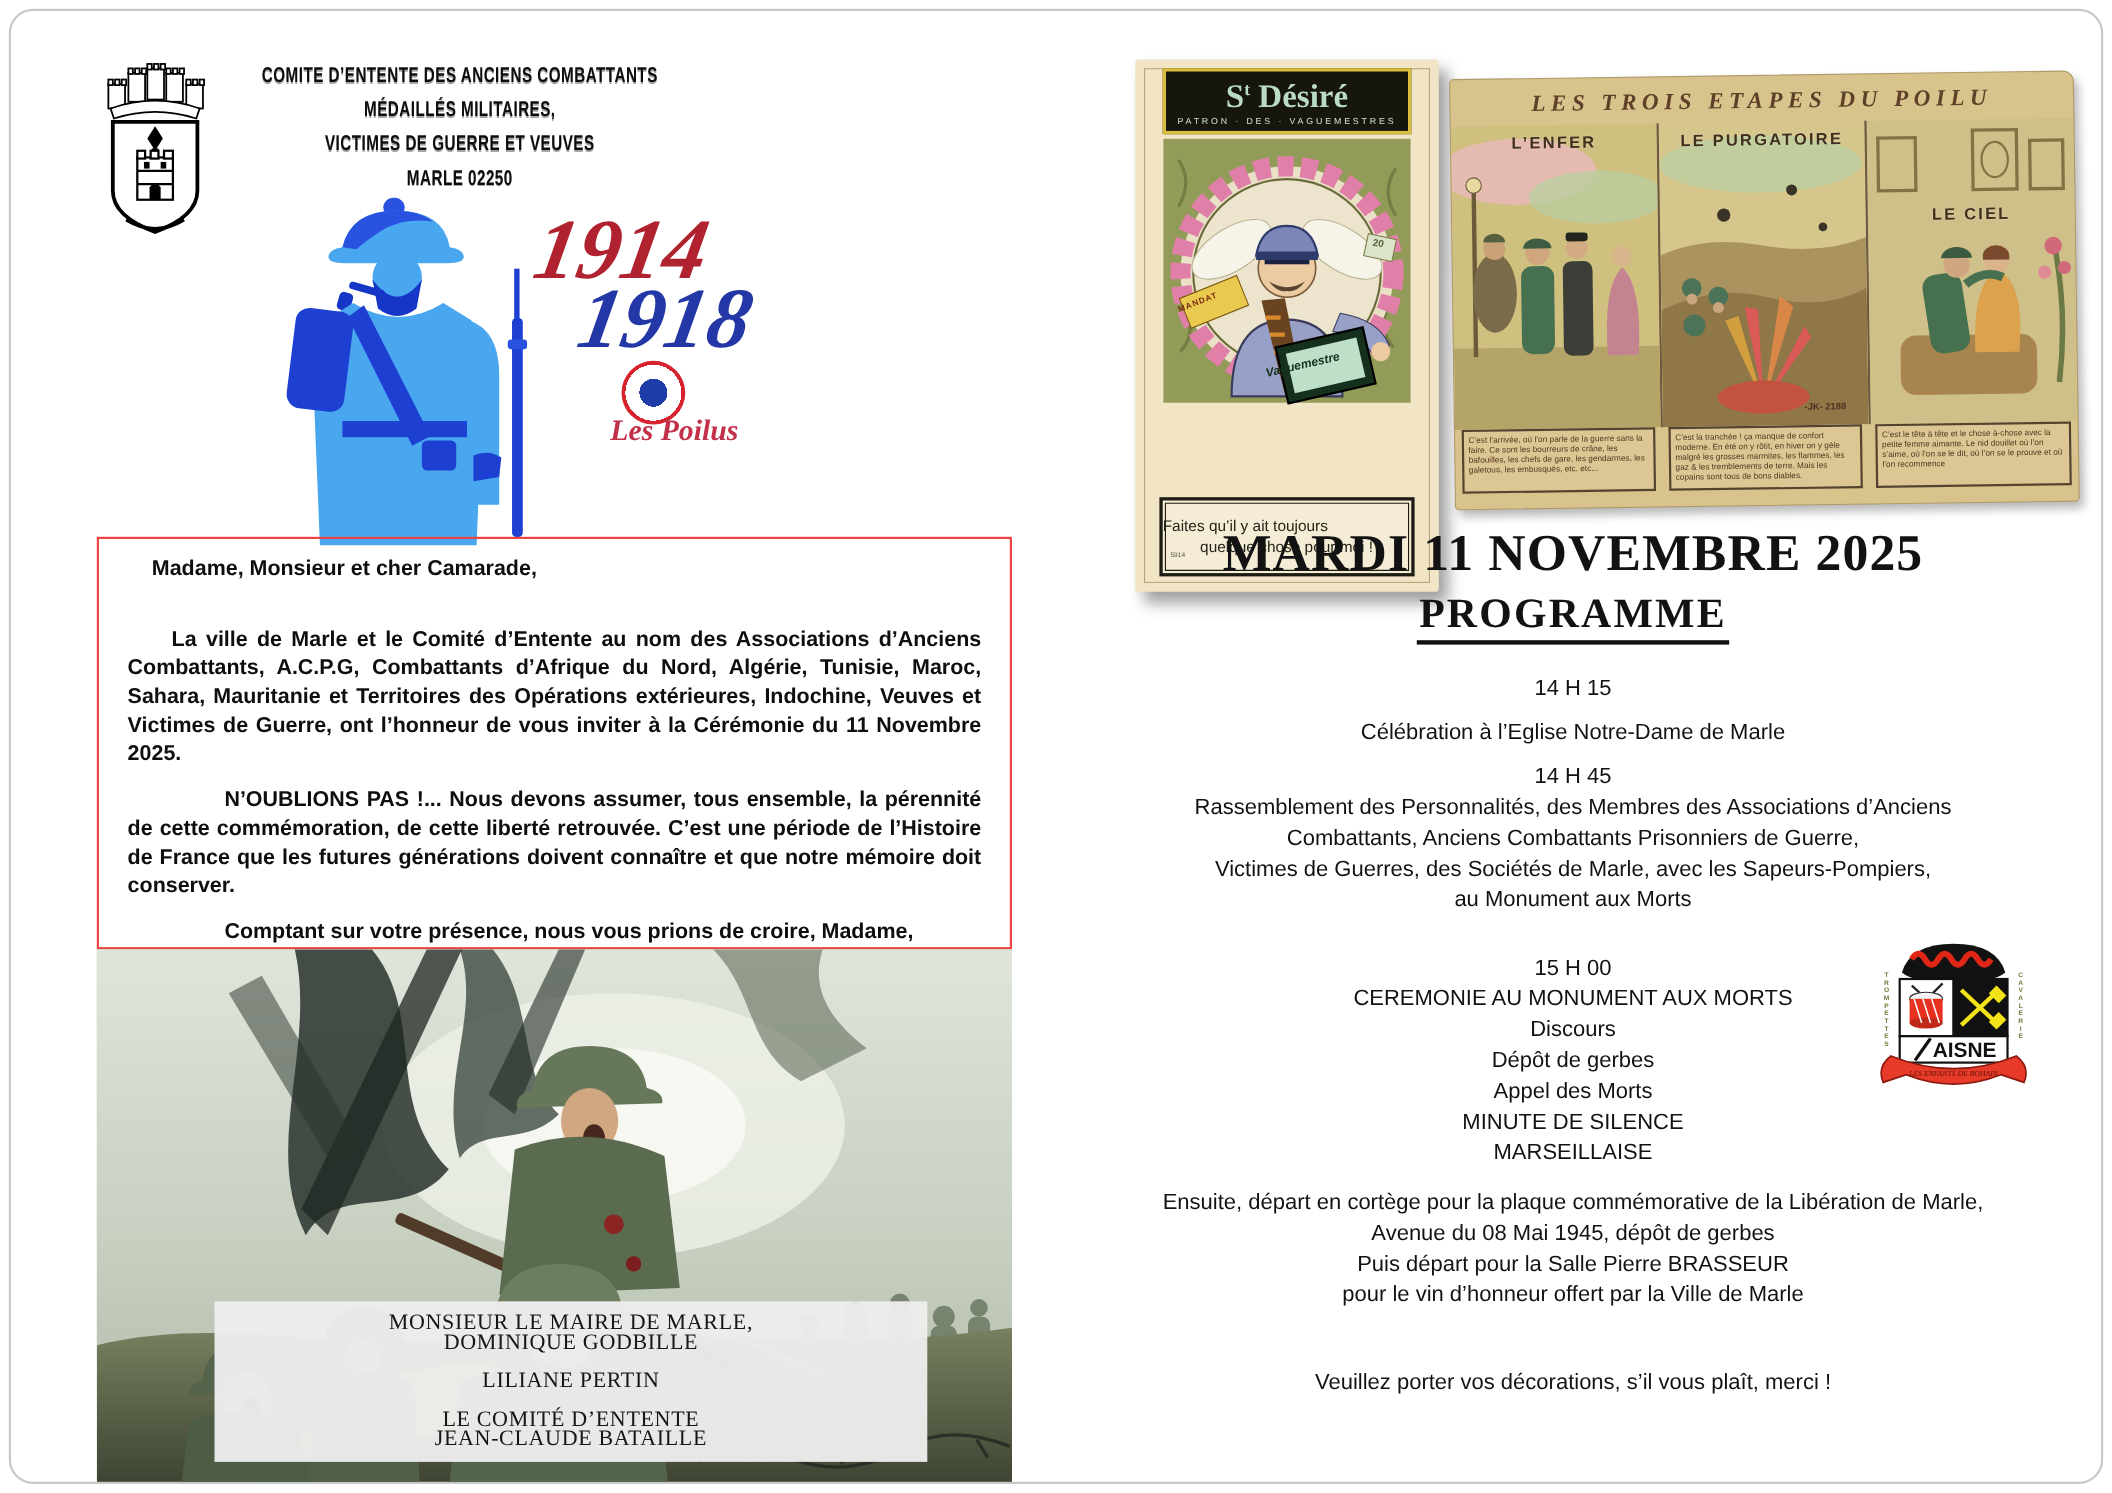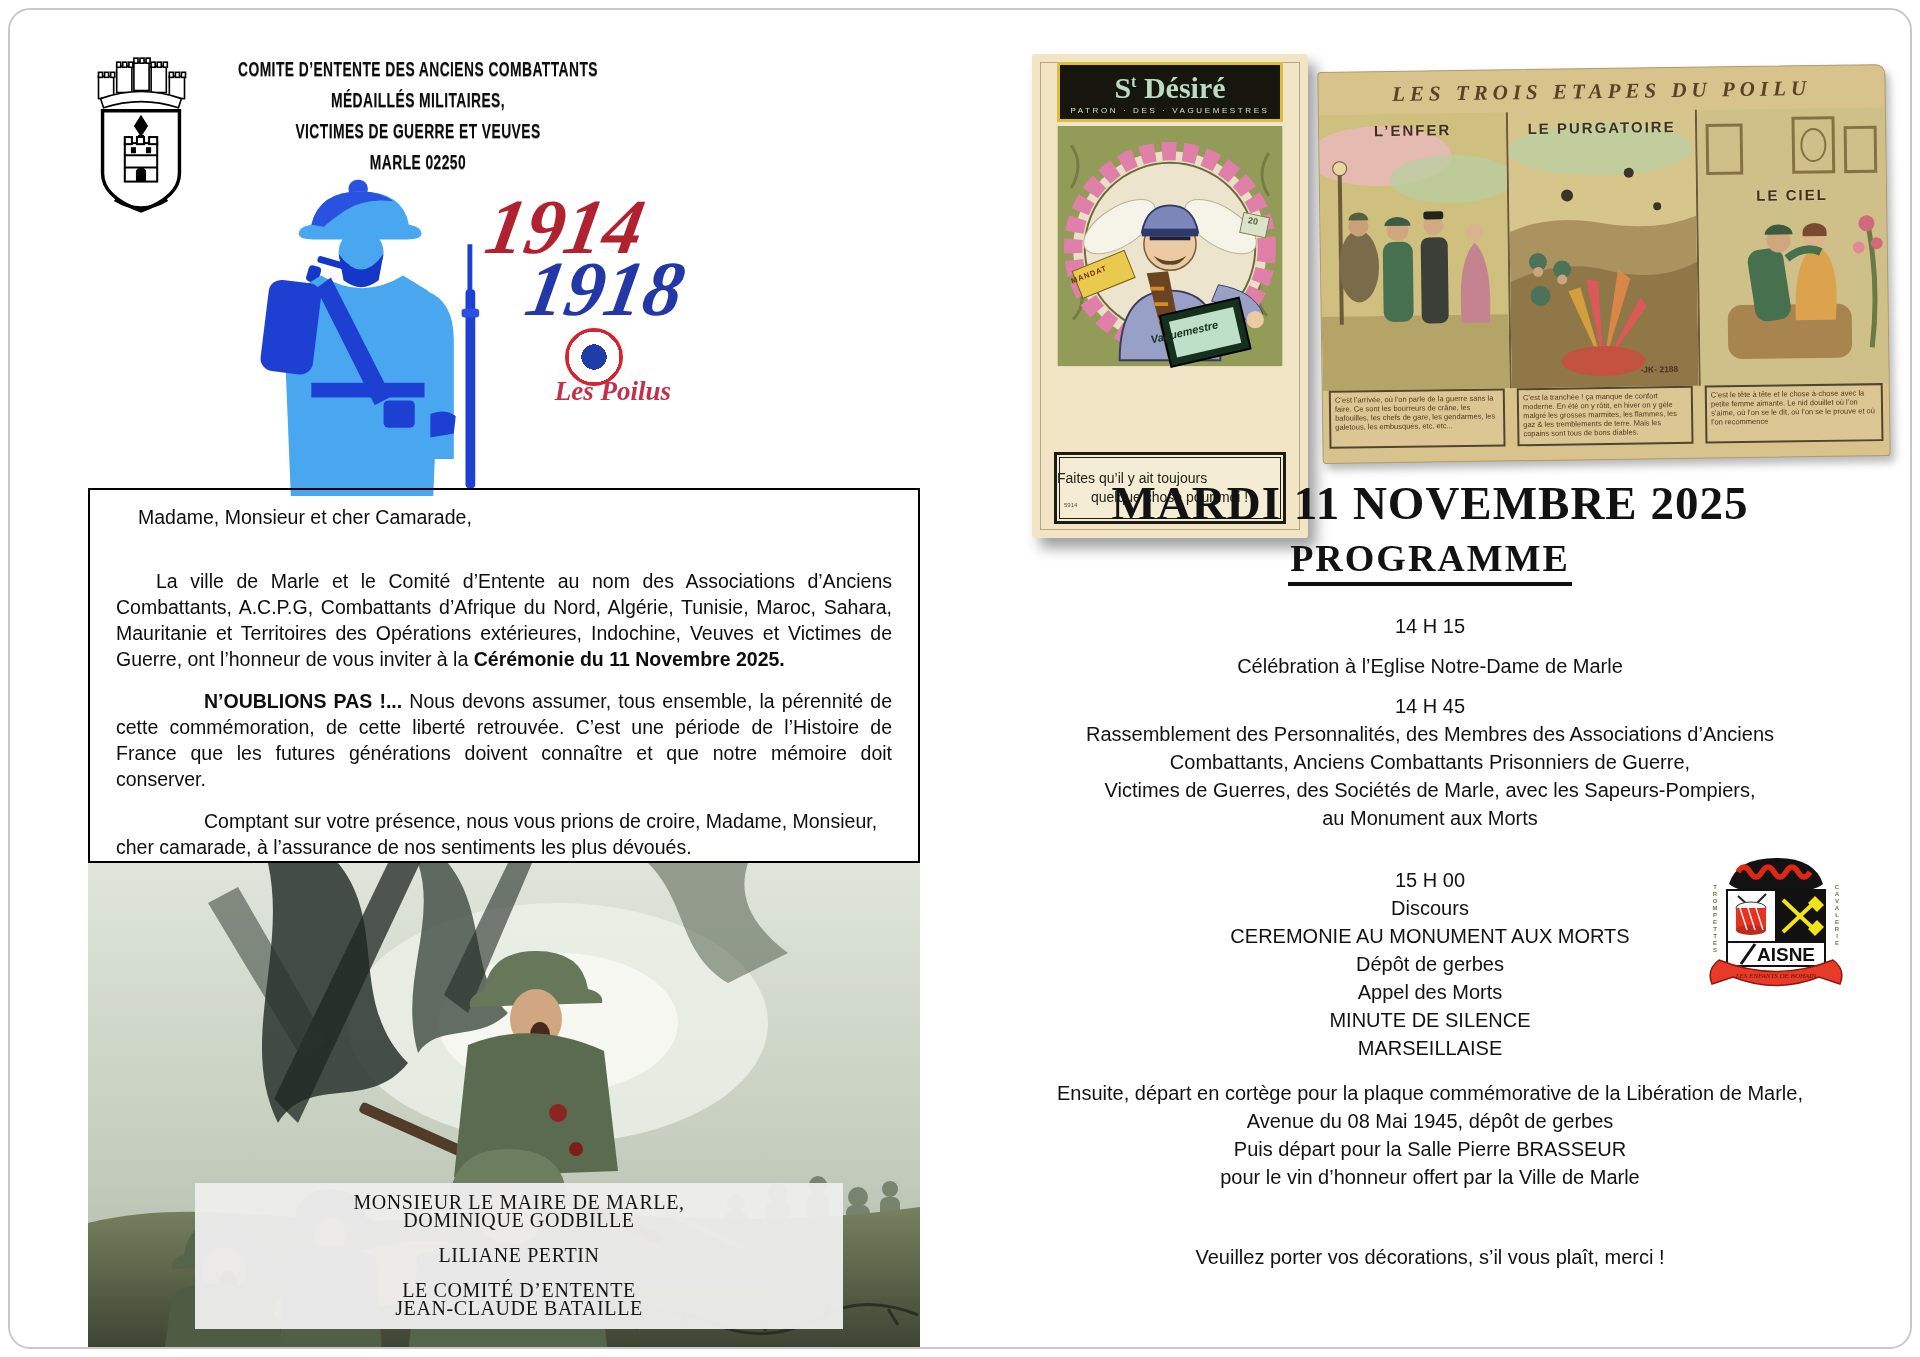--- a/index.html
+++ b/index.html
@@ -19,22 +19,22 @@
   .year{position:absolute;font-family:"Liberation Serif",serif;font-weight:bold;font-style:italic;
         font-size:78px;transform:skewX(-10deg);line-height:1;}
   .year1914{left:252px;top:18px;}
   .year1918{left:292px;top:80px;}
   .cocarde{left:330px;top:158px;width:58px;height:58px;border-radius:50%;
            background:radial-gradient(circle,#1f3da8 0 31%,#ffffff 31% 62%,#d6232e 62% 100%);}
   .les-poilus{left:278px;top:206px;width:200px;text-align:center;font-family:"Liberation Serif",serif;
               font-style:italic;font-size:27px;font-weight:bold;}
 
   
-  .letter{left:78px;top:478px;width:832px;height:375px;border:2px solid #000000;box-sizing:border-box;
-          padding:14px 26px 0 26px;font-size:19.5px;line-height:26px;color:#0e0e0e;}
+  .letter{left:78px;top:478px;width:832px;height:375px;border:2px solid #ef4444;box-sizing:border-box;
+          padding:14px 26px 0 26px;font-size:19.5px;line-height:26px;color:#0e0e0e;font-weight:bold;}
   .letter p{margin:0;text-align:justify;}
   .salutation{margin-left:22px !important;text-align:left !important;}
   .p1{margin-top:38px !important;text-indent:40px;}
   .p2{margin-top:16px !important;text-indent:88px;}
   .p3{margin-top:16px !important;text-indent:88px;text-align:left !important;}
 
   
   .painting{left:78px;top:853px;width:832px;height:492px;overflow:hidden;background:#b9c2b0;}
   .painting svg{display:block;width:100%;height:100%;}
   .painting-caption{left:107px;top:320px;width:636px;background:rgba(237,237,237,.96);
@@ -409,22 +409,22 @@
     <div class="pl mt26">14 H 15</div>
     <div class="pl mt22">Célébration à l’Eglise Notre-Dame de Marle</div>
 
     <div class="pl mt22">14 H 45</div>
     <div class="pl">Rassemblement des Personnalités, des Membres des Associations d’Anciens</div>
     <div class="pl">Combattants, Anciens Combattants Prisonniers de Guerre,</div>
     <div class="pl">Victimes de Guerres, des Sociétés de Marle, avec les Sapeurs-Pompiers,</div>
     <div class="pl">au Monument aux Morts</div>
 
     <div class="pl mt34">15 H 00</div>
+    <div class="pl">CEREMONIE AU MONUMENT AUX MORTS</div>
     <div class="pl">Discours</div>
-    <div class="pl">CEREMONIE AU MONUMENT AUX MORTS</div>
     <div class="pl">Dépôt de gerbes</div>
     <div class="pl">Appel des Morts</div>
     <div class="pl">MINUTE DE SILENCE</div>
     <div class="pl">MARSEILLAISE</div>
 
     <div class="pl mt17">Ensuite, départ en cortège pour la plaque commémorative de la Libération de Marle,</div>
     <div class="pl">Avenue du 08 Mai 1945, dépôt de gerbes</div>
     <div class="pl">Puis départ pour la Salle Pierre BRASSEUR</div>
     <div class="pl">pour le vin d’honneur offert par la Ville de Marle</div>
 

